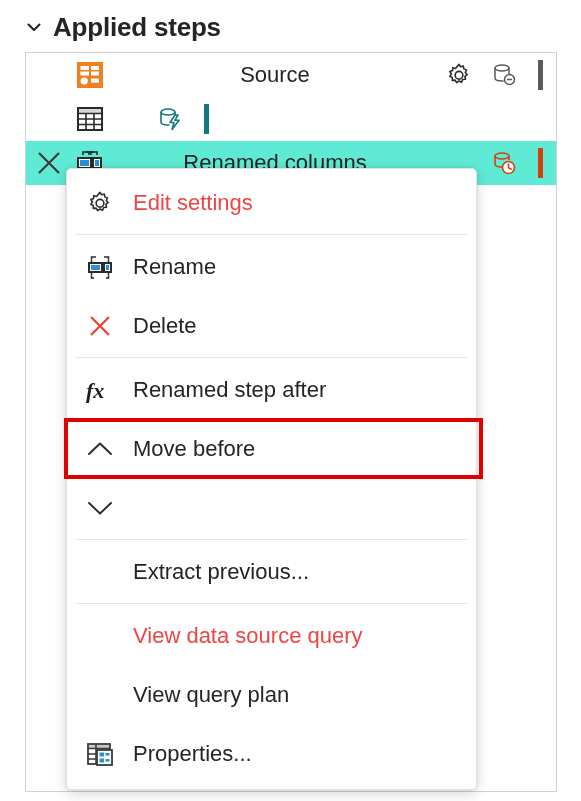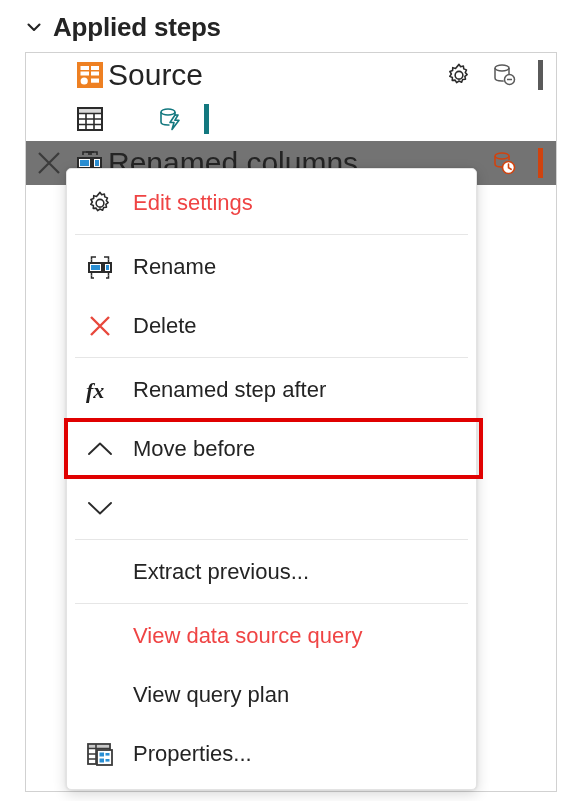--- a/index.html
+++ b/index.html
@@ -54,45 +54,46 @@
     overflow: hidden;
   }
   .step-row {
     position: relative;
     height: 44px;
     display: flex;
     align-items: center;
     box-sizing: border-box;
   }
   .step-row.selected {
-    background: #737373;
+    background: #5eead4;
   }
   .step-del {
     width: 46px;
     height: 44px;
     display: flex;
     align-items: center;
     justify-content: center;
     flex: 0 0 auto;
   }
   .step-del.empty svg { visibility: hidden; }
   .step-icon {
     width: 36px;
     height: 44px;
     display: flex;
     align-items: center;
     justify-content: center;
     flex: 0 0 auto;
   }
   .step-label {
-    font-size: 30px;
+    font-size: 22px;
     color: #242424;
     margin-left: 0;
     white-space: nowrap;
     flex: 1 1 auto;
+    text-align: center;
   }
   .step-right {
     display: flex;
     align-items: center;
     gap: 12px;
     padding-right: 0;
     flex: 0 0 auto;
     height: 44px;
   }
   .gear-btn {

